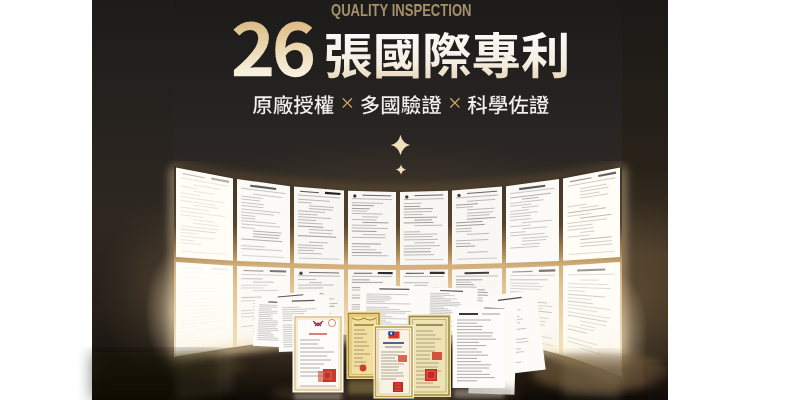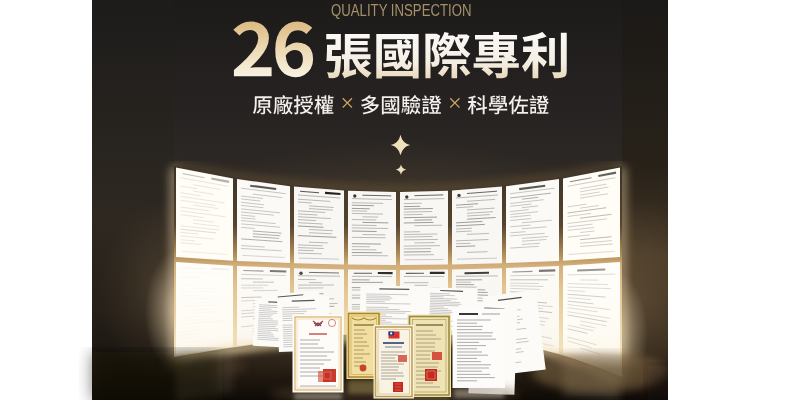--- a/index.html
+++ b/index.html
@@ -1,14 +1,14 @@
 <!DOCTYPE html>
 <html><head><meta charset="utf-8"><style>
 html,body{margin:0;padding:0;background:#fff;}
-#stage{position:relative;width:668px;height:400px;overflow:hidden;font-family:"Liberation Sans",sans-serif;}
+#stage{position:relative;width:668px;height:400px;overflow:hidden;font-family:"Liberation Sans",sans-serif;font-weight:bold;}
 #stage svg{filter:blur(0.35px);}
 </style></head><body>
 
 <div id="stage">
 <svg width="800" height="400" viewBox="0 0 800 400">
 <defs>
 <linearGradient id="bg" x1="0" y1="0" x2="0" y2="1">
 <stop offset="0" stop-color="#1d1b1a"></stop>
           <stop offset="0.28" stop-color="#262322"></stop>
 <stop offset="0.5" stop-color="#312b25"></stop>

